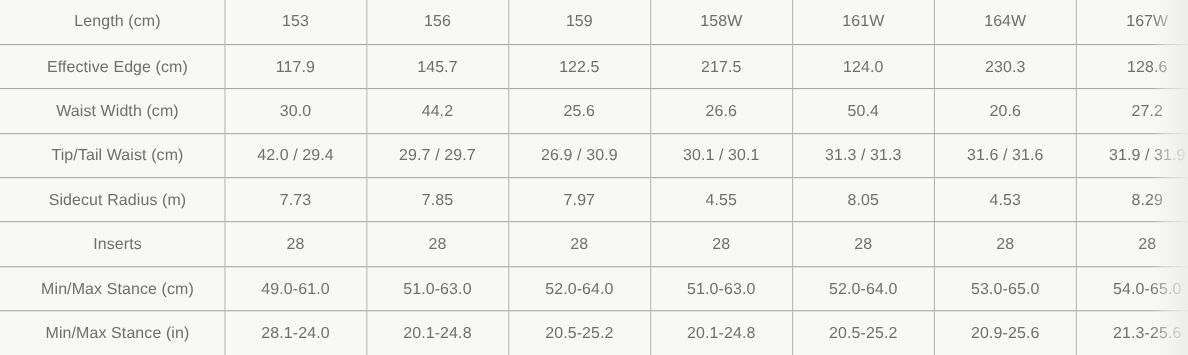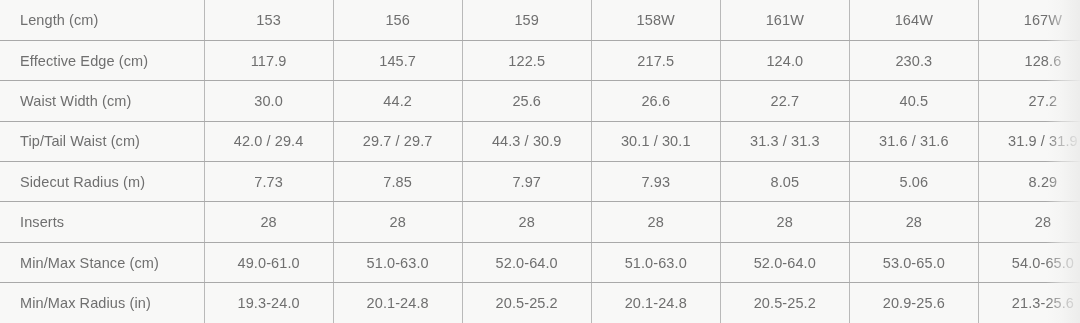--- a/index.html
+++ b/index.html
@@ -51,21 +51,21 @@
     padding: 0 10px;
     height: 40.4px;
     box-sizing: border-box;
     background: transparent;
     white-space: nowrap;
     overflow: hidden;
   }
 
   table.spec-table th.row-label,
   table.spec-table td.row-label {
-    text-align: left;
+    text-align: center;
     padding-left: 20px;
     font-weight: 400;
   }
 
   table.spec-table td.value-cell,
   table.spec-table th.value-cell {
     text-align: center;
   }
 
   
@@ -127,44 +127,44 @@
         <td class="value-cell">230.3</td>
         <td class="value-cell">128.6</td>
       </tr>
 
       <tr>
         <td class="row-label">Waist Width (cm)</td>
         <td class="value-cell">30.0</td>
         <td class="value-cell">44.2</td>
         <td class="value-cell">25.6</td>
         <td class="value-cell">26.6</td>
-        <td class="value-cell">22.7</td>
-        <td class="value-cell">40.5</td>
+        <td class="value-cell">50.4</td>
+        <td class="value-cell">20.6</td>
         <td class="value-cell">27.2</td>
       </tr>
 
       <tr>
         <td class="row-label">Tip/Tail Waist (cm)</td>
         <td class="value-cell">42.0 / 29.4</td>
         <td class="value-cell">29.7 / 29.7</td>
-        <td class="value-cell">44.3 / 30.9</td>
+        <td class="value-cell">26.9 / 30.9</td>
         <td class="value-cell">30.1 / 30.1</td>
         <td class="value-cell">31.3 / 31.3</td>
         <td class="value-cell">31.6 / 31.6</td>
         <td class="value-cell">31.9 / 31.9</td>
       </tr>
 
       <tr>
         <td class="row-label">Sidecut Radius (m)</td>
         <td class="value-cell">7.73</td>
         <td class="value-cell">7.85</td>
         <td class="value-cell">7.97</td>
-        <td class="value-cell">7.93</td>
+        <td class="value-cell">4.55</td>
         <td class="value-cell">8.05</td>
-        <td class="value-cell">5.06</td>
+        <td class="value-cell">4.53</td>
         <td class="value-cell">8.29</td>
       </tr>
 
       <tr>
         <td class="row-label">Inserts</td>
         <td class="value-cell">28</td>
         <td class="value-cell">28</td>
         <td class="value-cell">28</td>
         <td class="value-cell">28</td>
         <td class="value-cell">28</td>
@@ -177,22 +177,22 @@
         <td class="value-cell">49.0-61.0</td>
         <td class="value-cell">51.0-63.0</td>
         <td class="value-cell">52.0-64.0</td>
         <td class="value-cell">51.0-63.0</td>
         <td class="value-cell">52.0-64.0</td>
         <td class="value-cell">53.0-65.0</td>
         <td class="value-cell">54.0-65.0</td>
       </tr>
 
       <tr>
-        <td class="row-label">Min/Max Radius (in)</td>
-        <td class="value-cell">19.3-24.0</td>
+        <td class="row-label">Min/Max Stance (in)</td>
+        <td class="value-cell">28.1-24.0</td>
         <td class="value-cell">20.1-24.8</td>
         <td class="value-cell">20.5-25.2</td>
         <td class="value-cell">20.1-24.8</td>
         <td class="value-cell">20.5-25.2</td>
         <td class="value-cell">20.9-25.6</td>
         <td class="value-cell">21.3-25.6</td>
       </tr>
 
     </tbody>
   </table>

